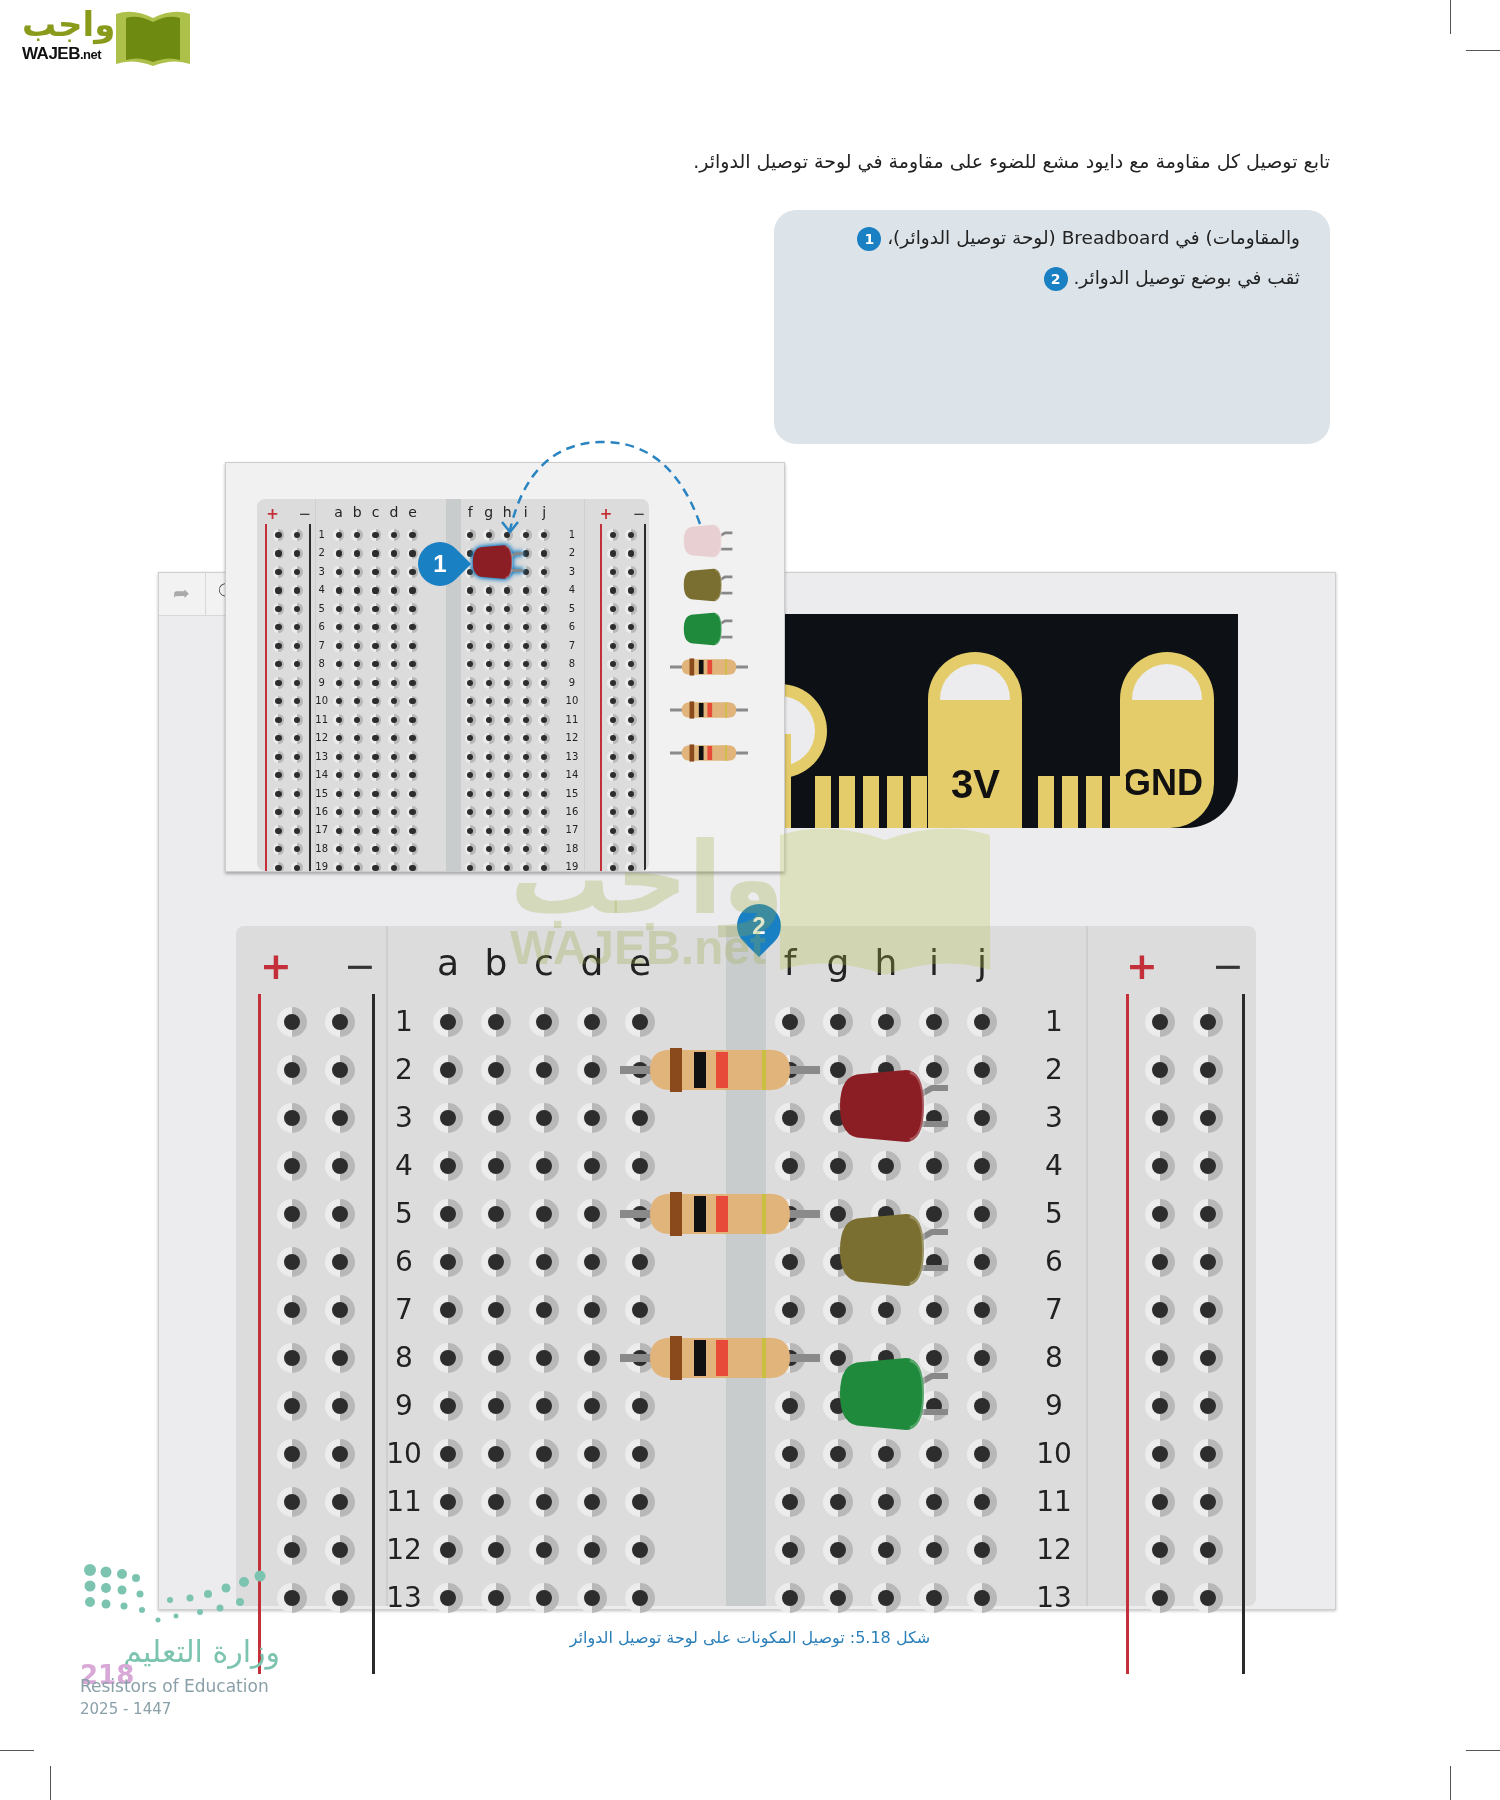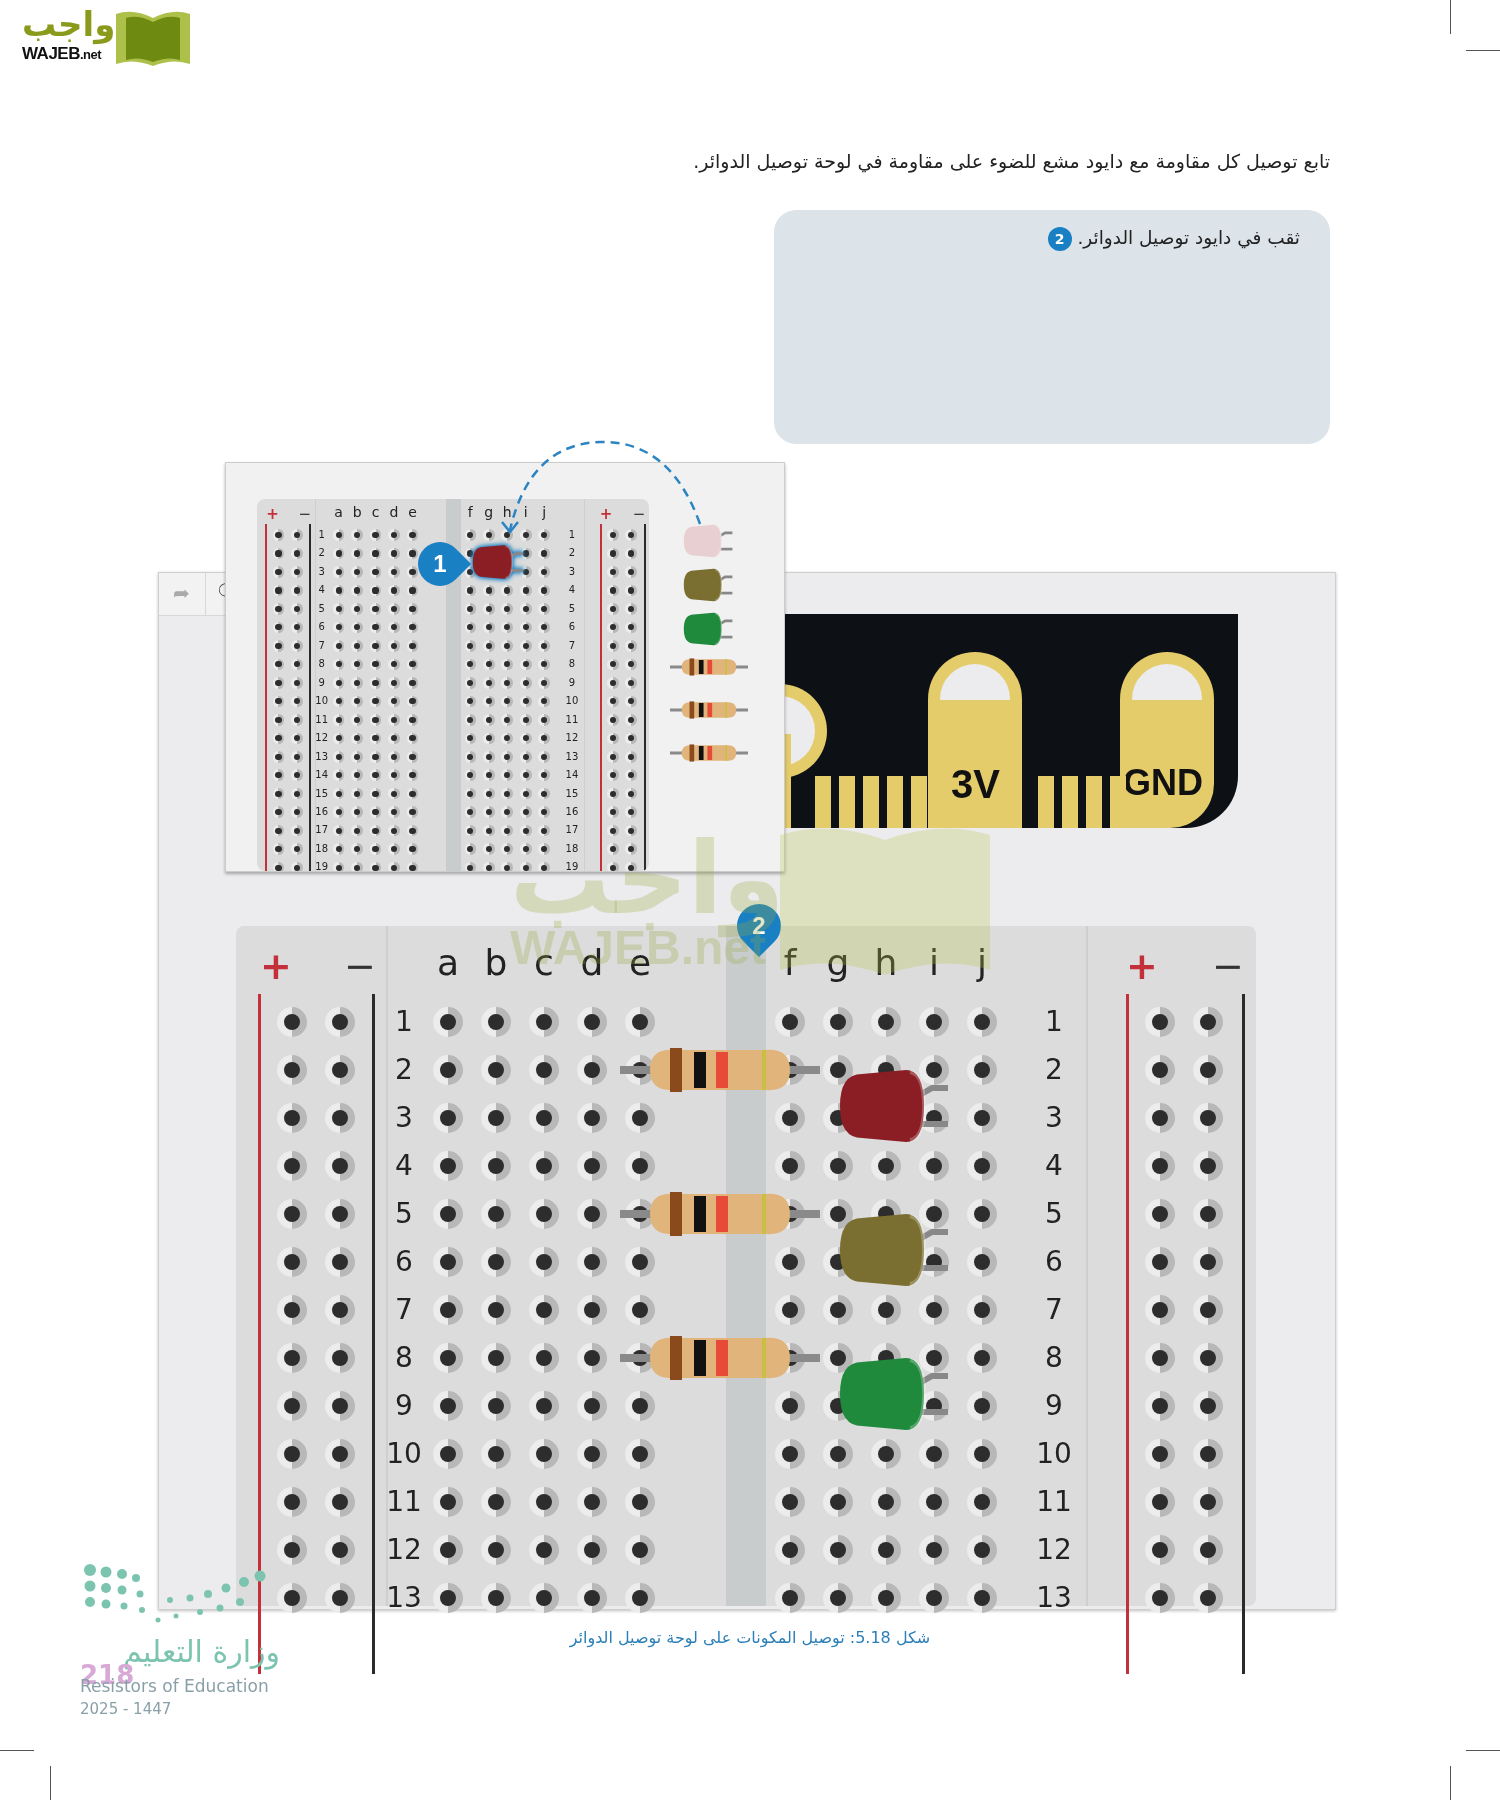--- a/index.html
+++ b/index.html
@@ -65,21 +65,22 @@
     <path d="M45 10 Q65 0 82 6 L82 56 Q65 50 45 58 Z" fill="#9fb52a" opacity=".85"></path>
     <path d="M45 14 Q30 6 18 10 L18 52 Q30 48 45 54 Z" fill="#6f8a10"></path>
     <path d="M45 14 Q60 6 72 10 L72 52 Q60 48 45 54 Z" fill="#6f8a10"></path>
   </svg>
 </div>
 
 <div class="abs intro">تابع توصيل كل مقاومة مع دايود مشع للضوء على مقاومة في لوحة توصيل الدوائر.</div>
 
 <div class="abs ibox">
   <div class="body">
-    <div><span>ثقب في دايود توصيل الدوائر.</span> <span class="num-badge">2</span></div>
+    <div><span>والمقاومات) في Breadboard (لوحة توصيل الدوائر)،</span> <span class="num-badge">1</span></div>
+    <div><span>ثقب في بوضع توصيل الدوائر.</span> <span class="num-badge">2</span></div>
   </div>
 </div>
 
 <div class="abs canvas">
   <div class="toolbar">
     <span class="abs" style="left:14px;top:8px;font-size:20px;color:#aaa">➦</span>
     <span class="abs" style="left:46px;top:0;width:1px;height:42px;background:#d8d8d8"></span>
     <span class="abs" style="left:56px;top:6px;font-size:20px;color:#444">🗨</span>
   </div>
 </div>

